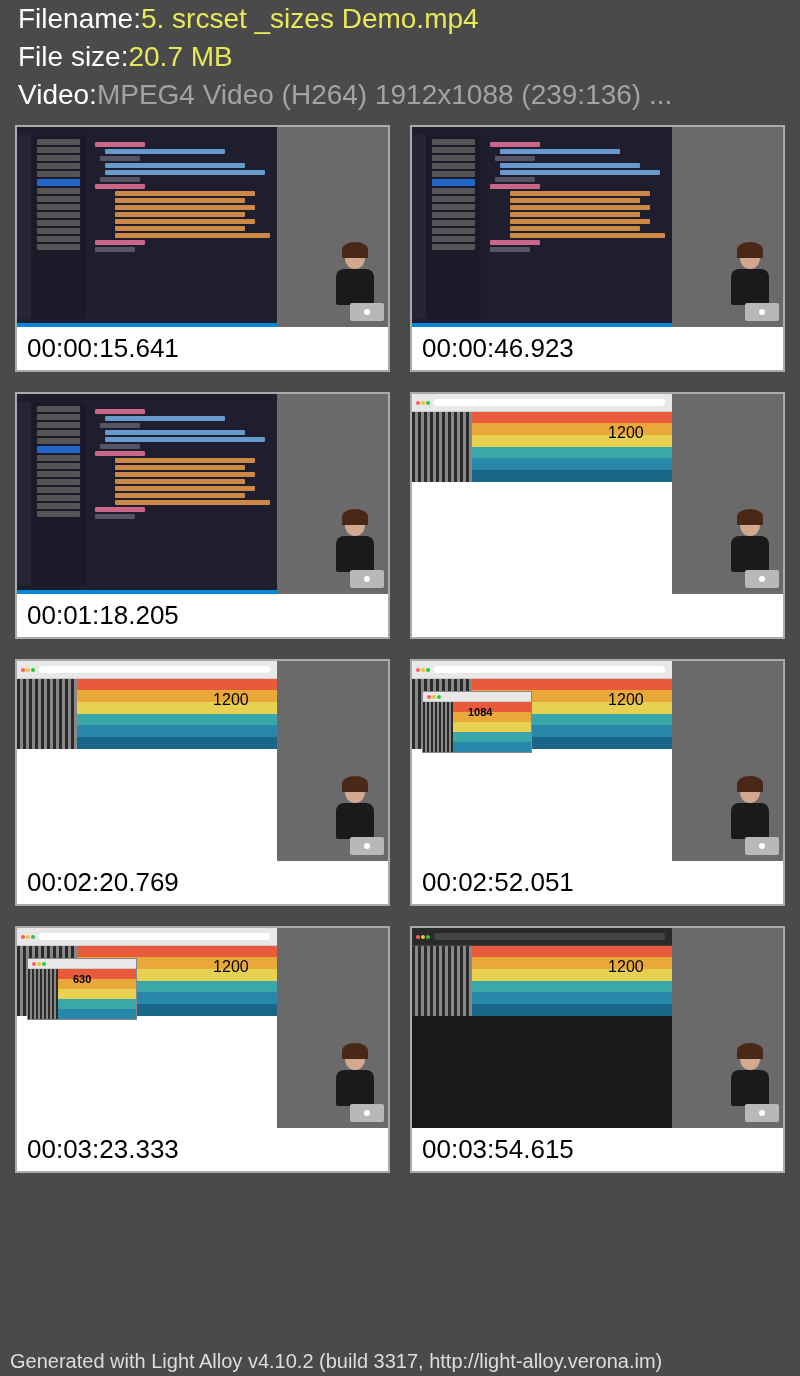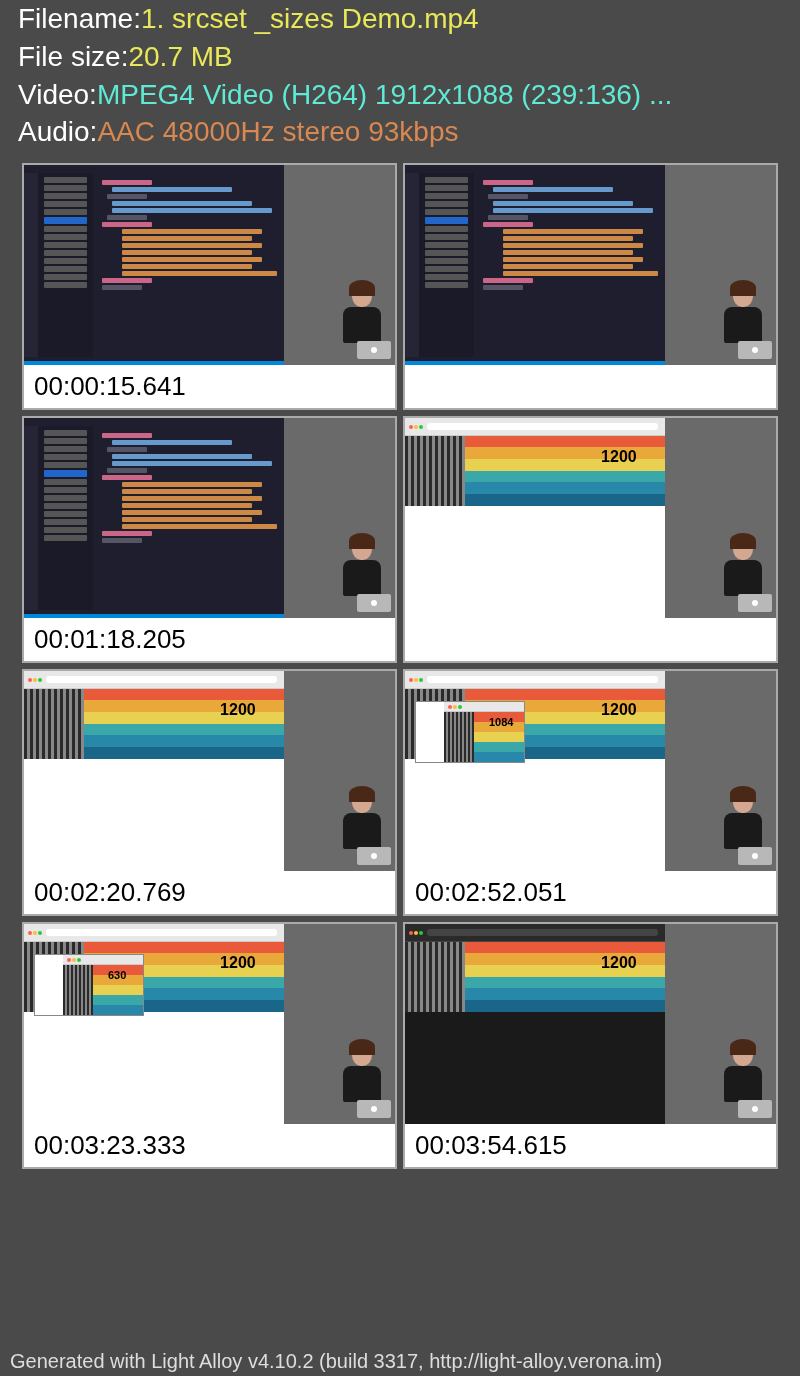--- a/index.html
+++ b/index.html
@@ -12,27 +12,27 @@
   overflow: hidden;
 }
 .info-panel {
   padding: 0 18px;
   font-size: 28px;
   line-height: 1.35;
 }
 .info-row { display: flex; }
 .label { color: #fff; }
 .val-yellow { color: #e8e858; }
-.val-teal { color: #5eead4; }
+.val-teal { color: #a3a3a3; }
 .val-orange { color: #d88850; }
 .thumbs {
   padding: 12px;
   display: flex;
   flex-wrap: wrap;
-  gap: 6px;
+  gap: 20px;
   justify-content: center;
 }
 .thumb {
   width: 375px;
   background: #fff;
   border: 2px solid #aaa;
 }
 .thumb-img {
   width: 100%;
   height: 200px;
@@ -179,29 +179,28 @@
   position: absolute;
   left: -60px; top: 0; bottom: 0;
   width: 60px;
   background: repeating-linear-gradient(90deg, #2a2a2a 0, #2a2a2a 3px, #888 3px, #888 6px);
 }
 .banner-num {
   position: absolute;
   top: 12px; right: 28px;
   color: #000;
   font-size: 16px;
-  font-weight: bold;
+  font-weight: normal;
 }
 .small-win {
   position: absolute;
   top: 30px; left: 10px;
   width: 110px;
   background: #fff;
   border: 1px solid #888;
-  padding-left: 28px;
 }
 .small-banner {
   height: 50px;
   background: linear-gradient(180deg,
     #e85a3a 0%, #e85a3a 20%,
     #e8a83a 20%, #e8a83a 40%,
     #e8d050 40%, #e8d050 60%,
     #3aa8a8 60%, #3aa8a8 80%,
     #2888aa 80%);
   position: relative;
@@ -237,33 +236,29 @@
   color: #ddd;
   margin-top: 35px;
 }
 </style>
 </head>
 <body>
 
 <div class="info-panel">
   <div class="info-row">
     <span class="label">Filename: </span>
-    <span class="val-yellow">1. srcset _sizes Demo.mp4</span>
+    <span class="val-yellow">5. srcset _sizes Demo.mp4</span>
   </div>
   <div class="info-row">
     <span class="label">File size: </span>
     <span class="val-yellow">20.7 MB</span>
   </div>
   <div class="info-row">
     <span class="label">Video: </span>
     <span class="val-teal">MPEG4 Video (H264) 1912x1088 (239:136) ...</span>
-  </div>
-  <div class="info-row">
-    <span class="label">Audio: </span>
-    <span class="val-orange">AAC 48000Hz stereo 93kbps</span>
   </div>
 </div>
 
 <div class="thumbs" id="thumbs">
     <div class="thumb">
       <div class="thumb-img">
         <div class="code-left">
     <div class="code-sidebar"></div>
     <div class="code-tree">
       <div class="tree-item"></div>
@@ -354,20 +349,21 @@
         <div class="presenter">
     <div class="person">
       <div class="head">
               <div class="hair"></div>
             </div>
       <div class="body-p"></div>
     </div>
     <div class="laptop"></div>
   </div>
       </div>
+      <div class="thumb-time">00:00:46.923</div>
     </div>
     <div class="thumb">
       <div class="thumb-img">
         <div class="code-left">
     <div class="code-sidebar"></div>
     <div class="code-tree">
       <div class="tree-item"></div>
             <div class="tree-item"></div>
             <div class="tree-item"></div>
             <div class="tree-item"></div>

